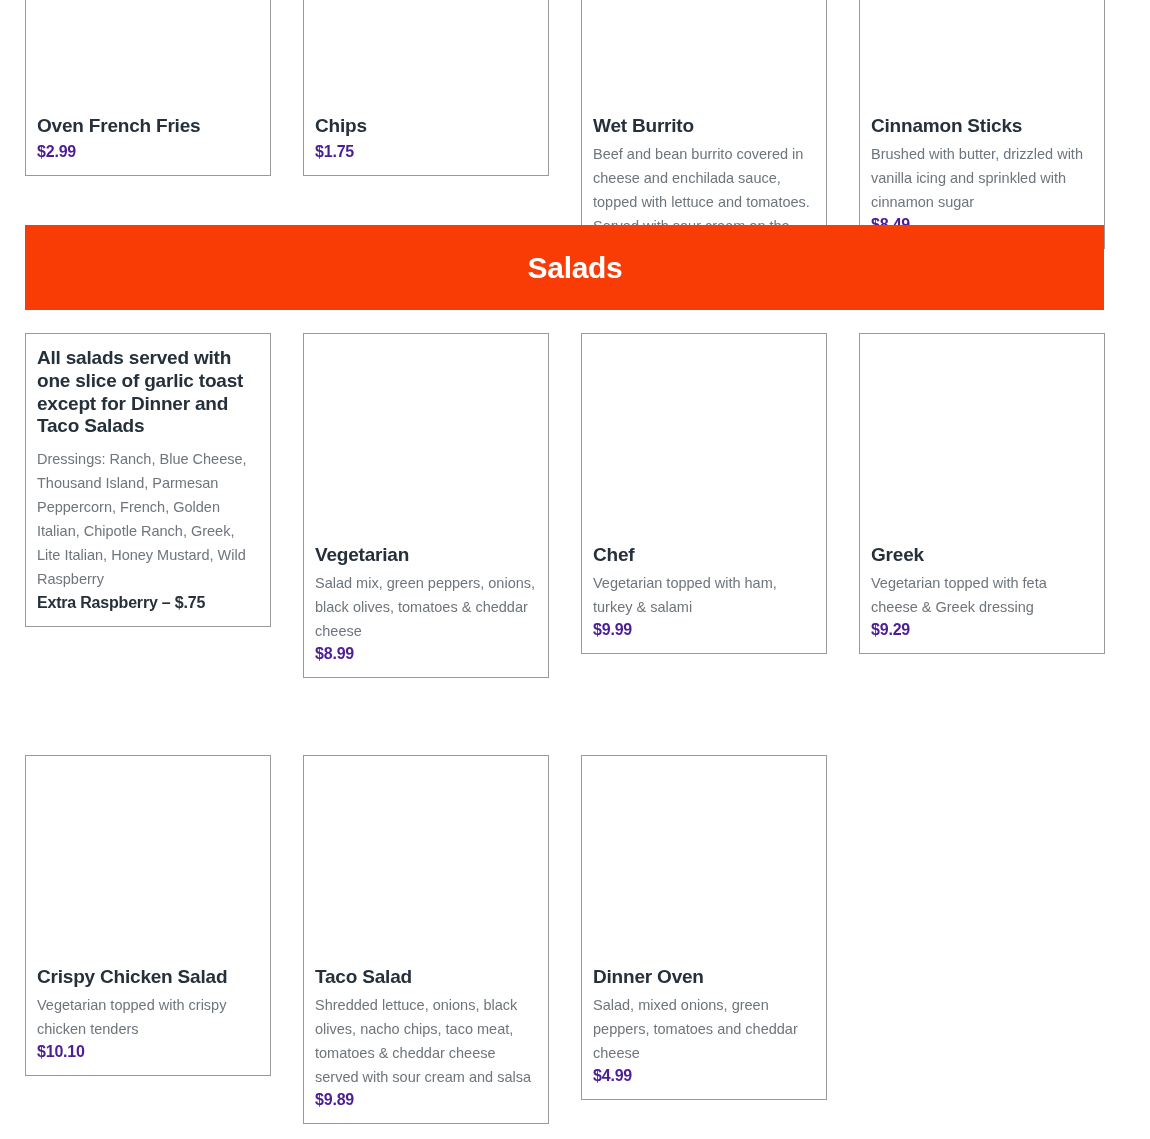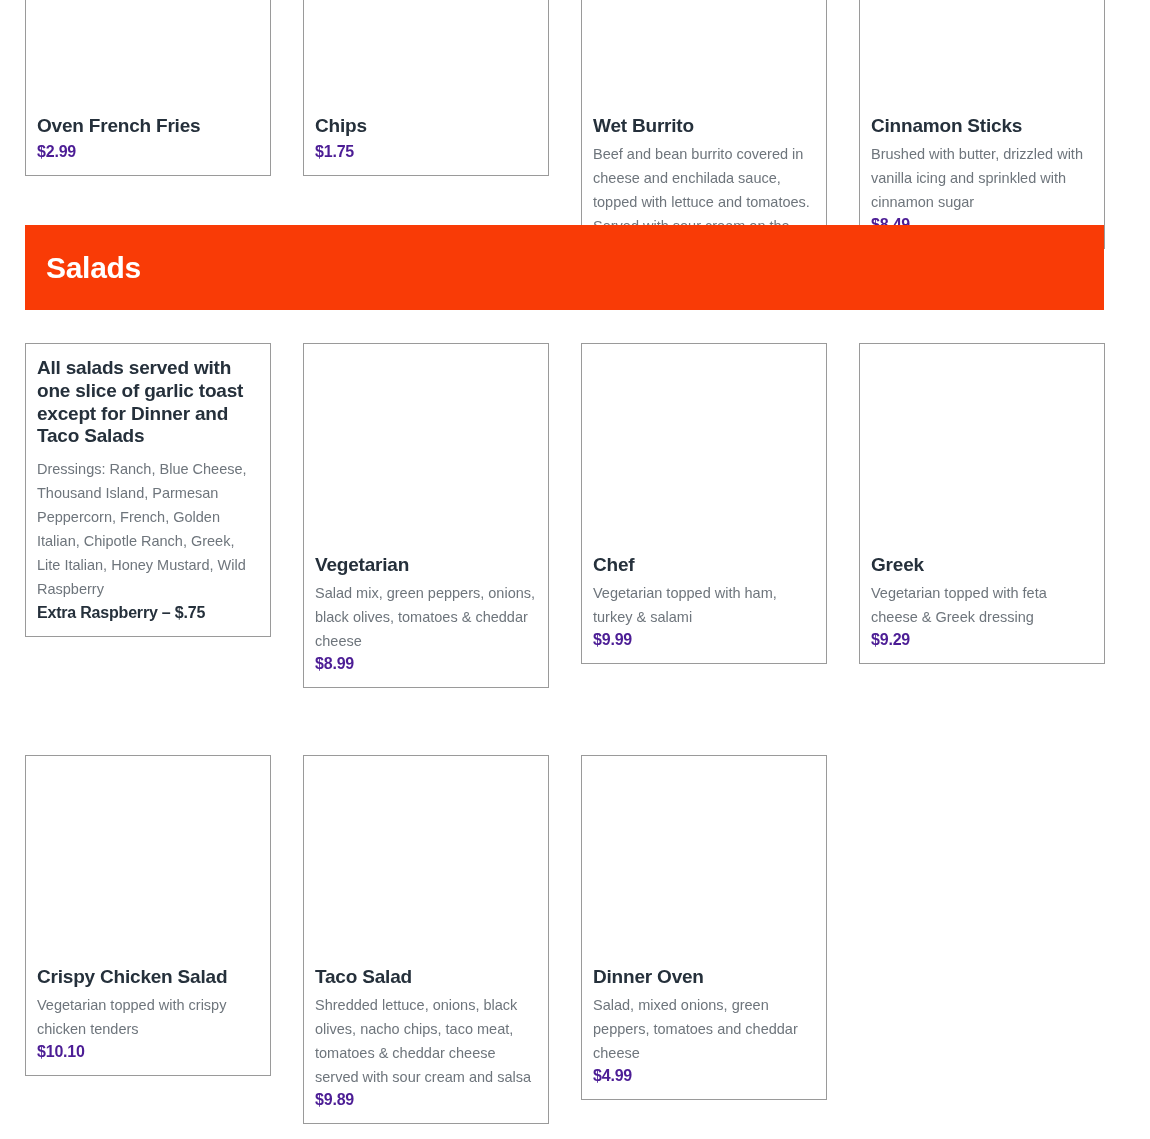--- a/index.html
+++ b/index.html
@@ -73,20 +73,21 @@
   .section-banner {
     position: absolute;
     left: 25px;
     width: 1079px;
     height: 85px;
     background: #f93b06;
     display: flex;
     align-items: center;
     box-sizing: border-box;
     padding-left: 21px;
+    justify-content: center;
   }
   .section-banner-title {
     color: #ffffff;
     font-size: 30px;
     font-weight: bold;
     letter-spacing: -0.3px;
   }
 
   
   .info-card {
@@ -113,21 +114,21 @@
     font-size: 16px;
     font-weight: bold;
     color: #25303b;
     margin: 0;
     letter-spacing: -0.2px;
   }
 
   
   #row-top    { top: -96px; }
   #banner-salads { top: 225px; }
-  #row-salads-1 { top: 343px; }
+  #row-salads-1 { top: 333px; }
   #row-salads-2 { top: 755px; }
 </style>
 </head>
 <body>
 
 <div class="page">
 
   <div class="menu-row" id="row-top">
 
     <div class="col">

